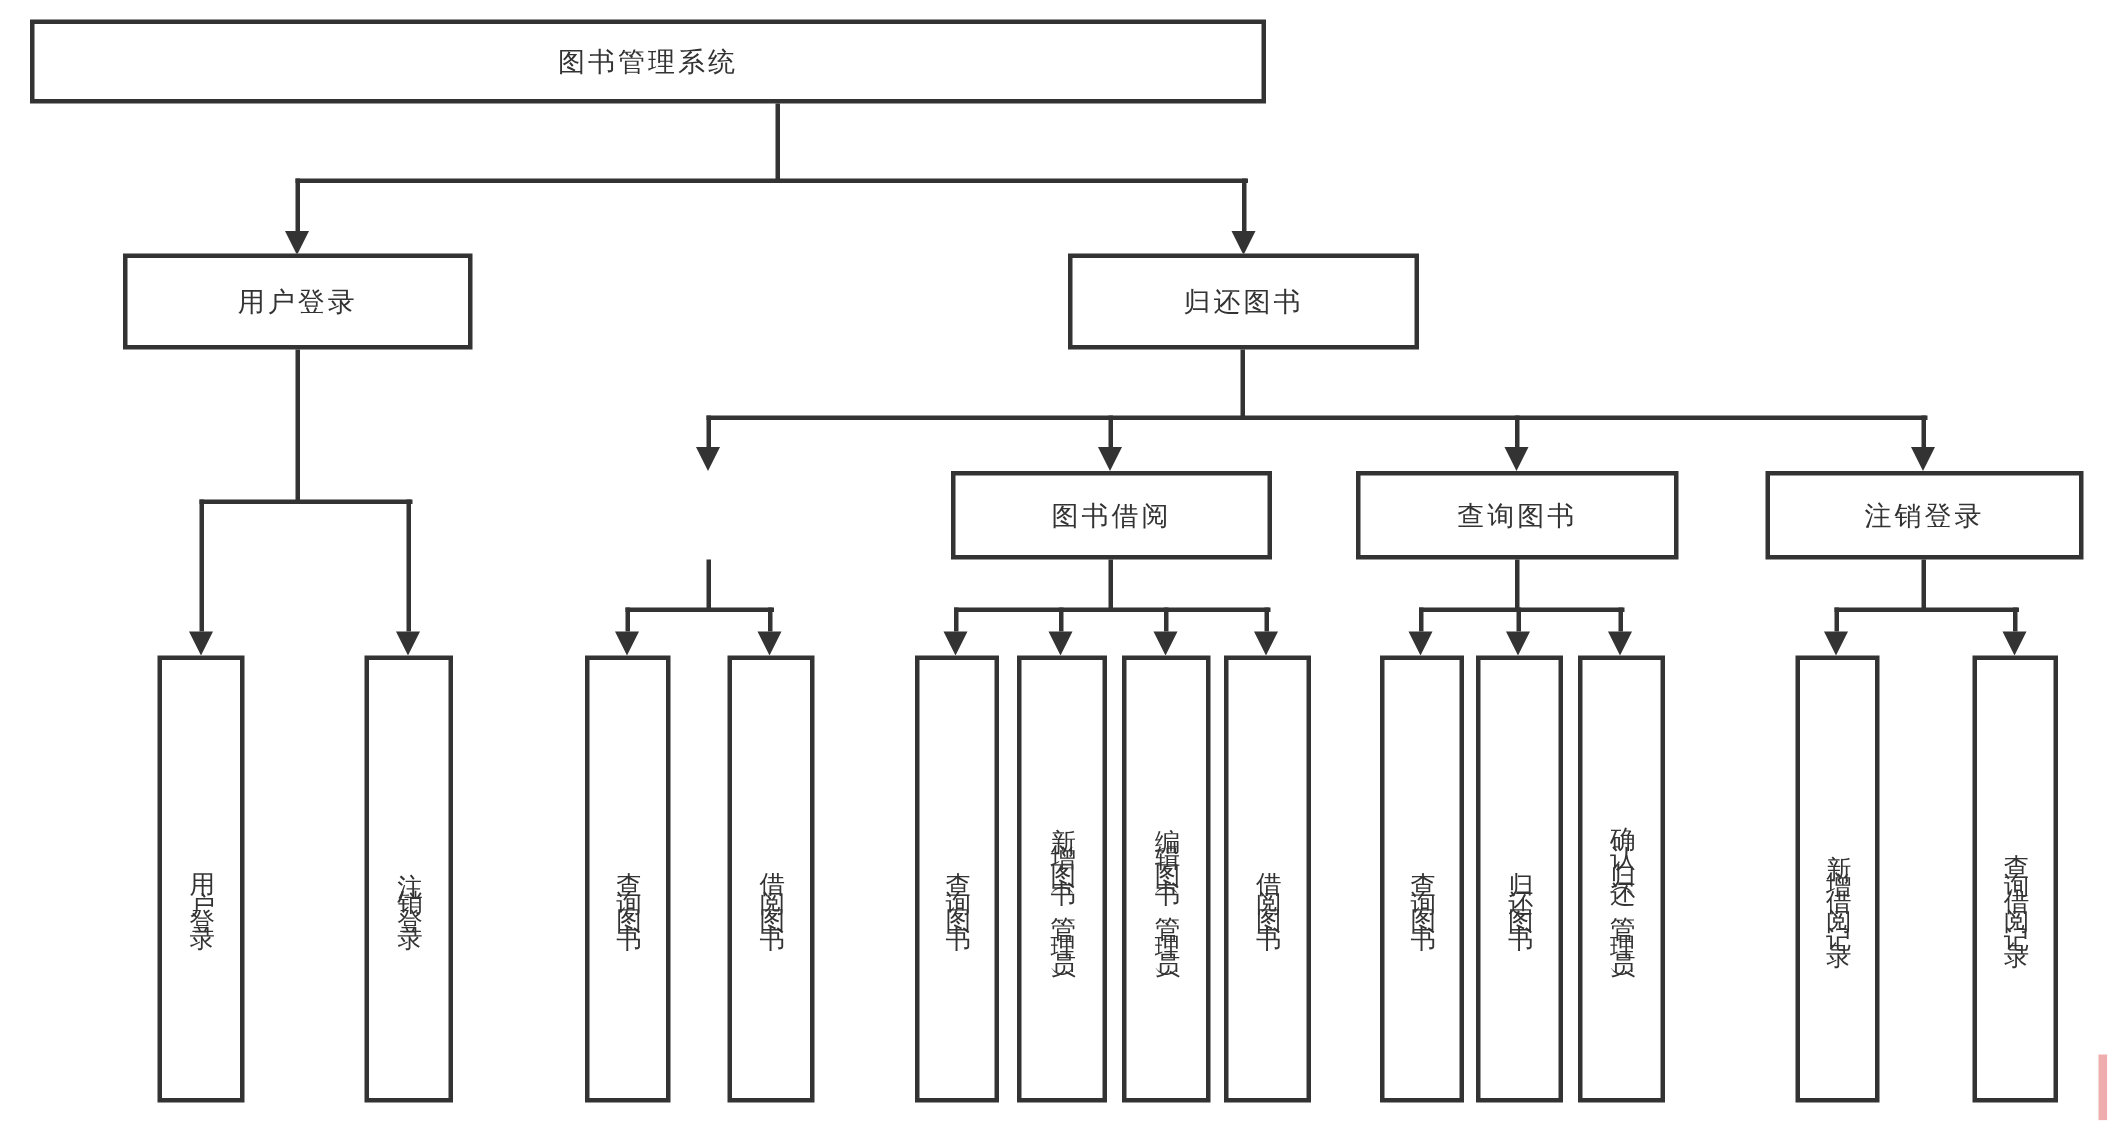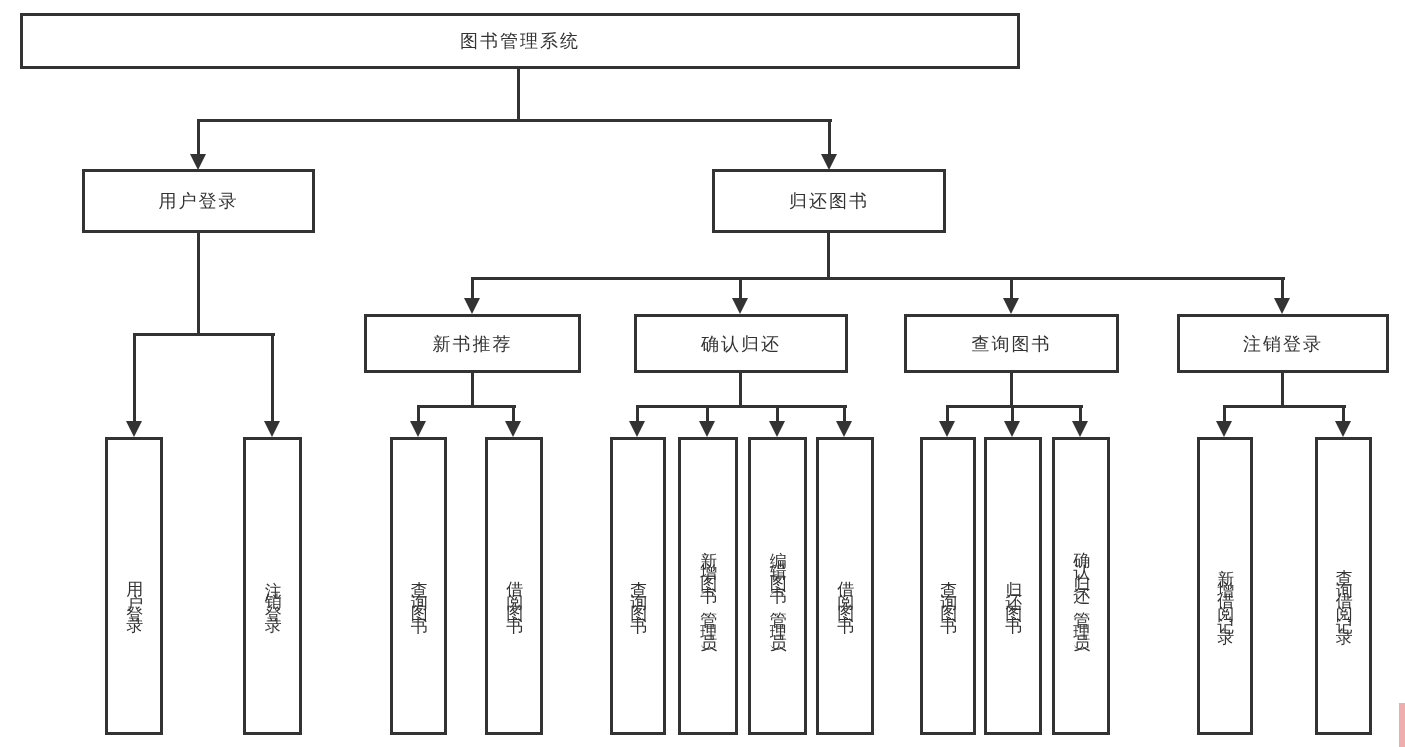--- a/index.html
+++ b/index.html
@@ -52,21 +52,21 @@
     width:6px;height:44px;
     background:#efadad;
     z-index:7;
   }
 </style>
 </head>
 <body>
 
 <div id="canvas">
 
-  <div class="node hnode" style="left:20px;top:13px;width:1000px;height:56px">
+  <div class="node hnode" style="left:20px;top:13px;width:824px;height:56px">
     <span>图书管理系统</span>
   </div>
 
   <div class="ln" style="left:517px;top:69px;width:3px;height:52px"></div>
   <div class="ln" style="left:197px;top:119px;width:635px;height:3px"></div>
   <div class="ln" style="left:197px;top:119px;width:3px;height:38px"></div>
   <div class="ln" style="left:828px;top:119px;width:3px;height:38px"></div>
   <div class="ar" style="left:190px;top:154px"></div>
   <div class="ar" style="left:821px;top:154px"></div>
 
@@ -88,25 +88,22 @@
   <div class="ln" style="left:471px;top:277px;width:814px;height:3px"></div>
   <div class="ln" style="left:471px;top:277px;width:3px;height:22px"></div>
   <div class="ln" style="left:739px;top:277px;width:3px;height:22px"></div>
   <div class="ln" style="left:1010px;top:277px;width:3px;height:22px"></div>
   <div class="ln" style="left:1281px;top:277px;width:3px;height:22px"></div>
   <div class="ar" style="left:464px;top:298px"></div>
   <div class="ar" style="left:732px;top:298px"></div>
   <div class="ar" style="left:1003px;top:298px"></div>
   <div class="ar" style="left:1274px;top:298px"></div>
 
-  <div class="node hnode" style="left:364px;top:314px;width:217px;height:59px">
-    <span>新书推荐</span>
-  </div>
   <div class="node hnode" style="left:634px;top:314px;width:214px;height:59px">
-    <span>确认归还</span>
+    <span>图书借阅</span>
   </div>
   <div class="node hnode" style="left:904px;top:314px;width:215px;height:59px">
     <span>查询图书</span>
   </div>
   <div class="node hnode" style="left:1177px;top:314px;width:212px;height:59px">
     <span>注销登录</span>
   </div>
 
   <div class="ln" style="left:471px;top:373px;width:3px;height:34px"></div>
   <div class="ln" style="left:417px;top:405px;width:99px;height:3px"></div>

